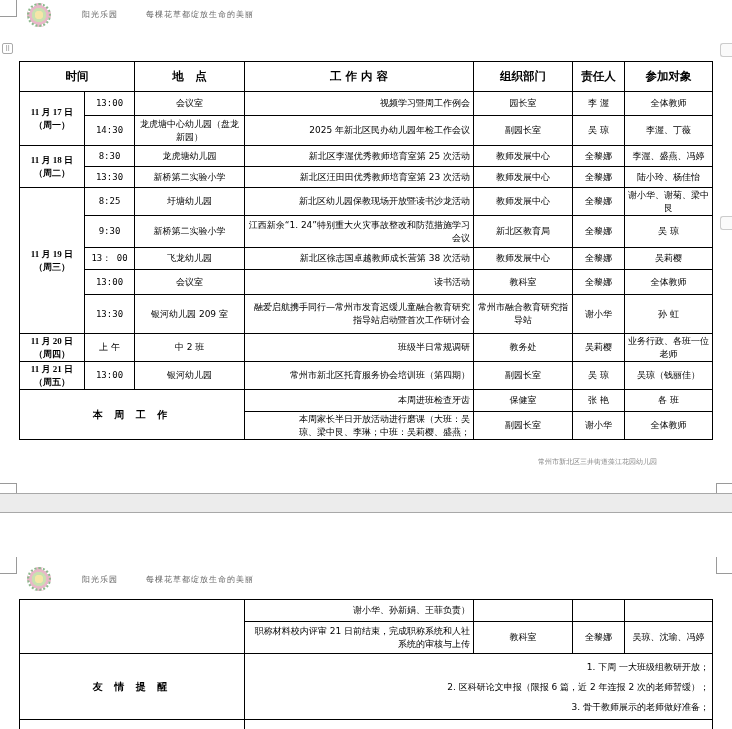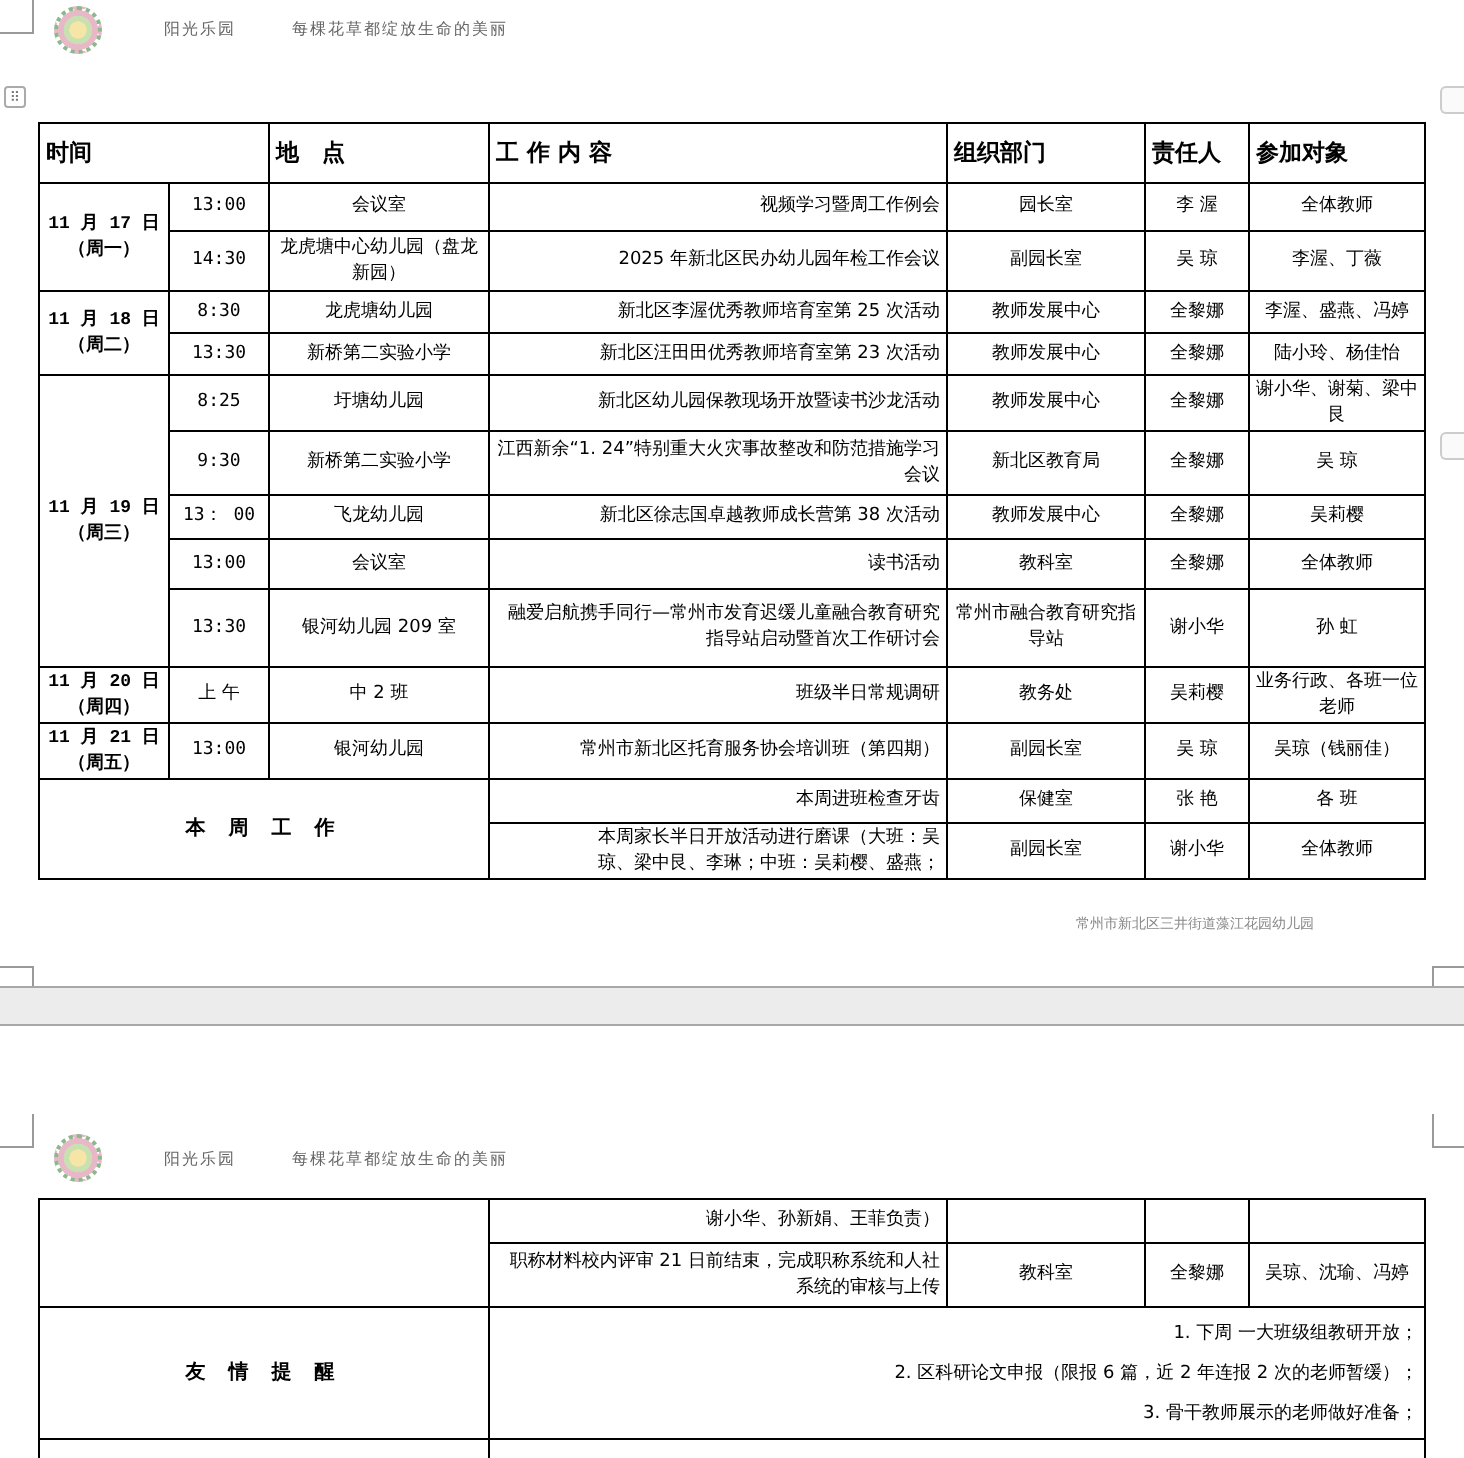--- a/index.html
+++ b/index.html
@@ -19,24 +19,24 @@
     background: radial-gradient(circle, #f5e6a8 0 30%, #c9e0b0 31% 50%, #e8b8c8 51% 70%, #fff 71%); 
     border:2px dotted #8cb88c; box-sizing:border-box; }
   .header-text { position:absolute; font-size:8px; color:#666; font-family:Liberation Mono, monospace; letter-spacing:1px; }
   .drag-handle { position:absolute; left:2px; top:43px; width:11px; height:11px; border:1px solid #aaa; border-radius:2px;
                  font-size:7px; line-height:10px; text-align:center; color:#777; box-sizing:border-box; }
   .side-tab { position:absolute; left:720px; width:12px; height:14px; border:1px solid #ccc; border-right:none; border-radius:3px 0 0 3px; box-sizing:border-box; background:#fafafa; }
   .title { position:absolute; left:40px; top:36px; font-size:13.5px; white-space:nowrap; letter-spacing:0.2px; }
   .title .u { text-decoration:underline; }
   table { border-collapse:collapse; position:absolute; table-layout:fixed; }
   td, th { border:1px solid #000; font-size:9px; padding:0 3px; line-height:13px; vertical-align:middle; }
-  th { font-weight:bold; font-size:11.5px; text-align:left; height:29px; }
+  th { font-weight:bold; font-size:11.5px; text-align:center; height:29px; }
   td.c { text-align:center;margin-left:28px; }
   td.l { text-align:right; }
-  td.date { font-weight:bold; text-align:center; font-family:Liberation Mono, monospace; font-size:9px; }
+  td.date { font-weight:bold; text-align:center; font-family:Liberation Serif, serif; font-size:9px; }
   td.time { text-align:center; font-family:"DejaVu Sans Mono","Liberation Mono",monospace; font-size:9px; }
   td.sect { font-weight:bold; text-align:center; font-size:10px; letter-spacing:4px; }
   .footer-text { position:absolute; left:538px; top:457px; font-size:7px; color:#888; white-space:nowrap; }
   .remind { display:block; height:20px; line-height:20px; }
 </style>
 </head>
 <body>
 
 <div class="page page1">
   <div class="crop tl" style="left:0;top:0;"></div>

